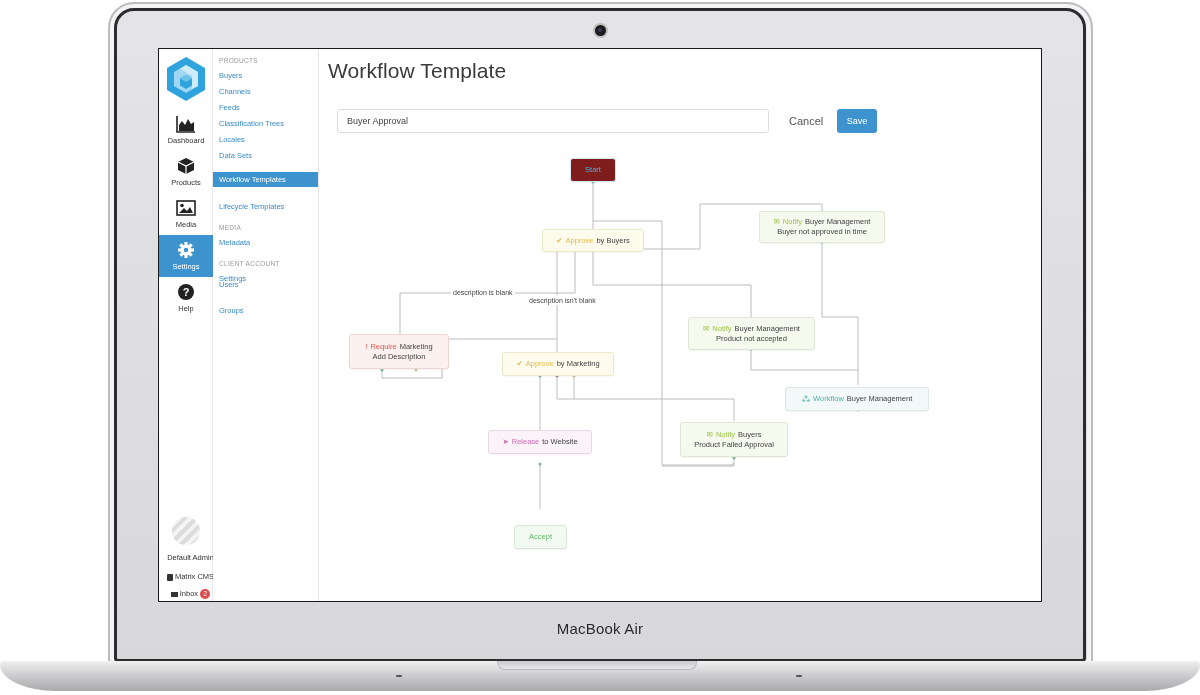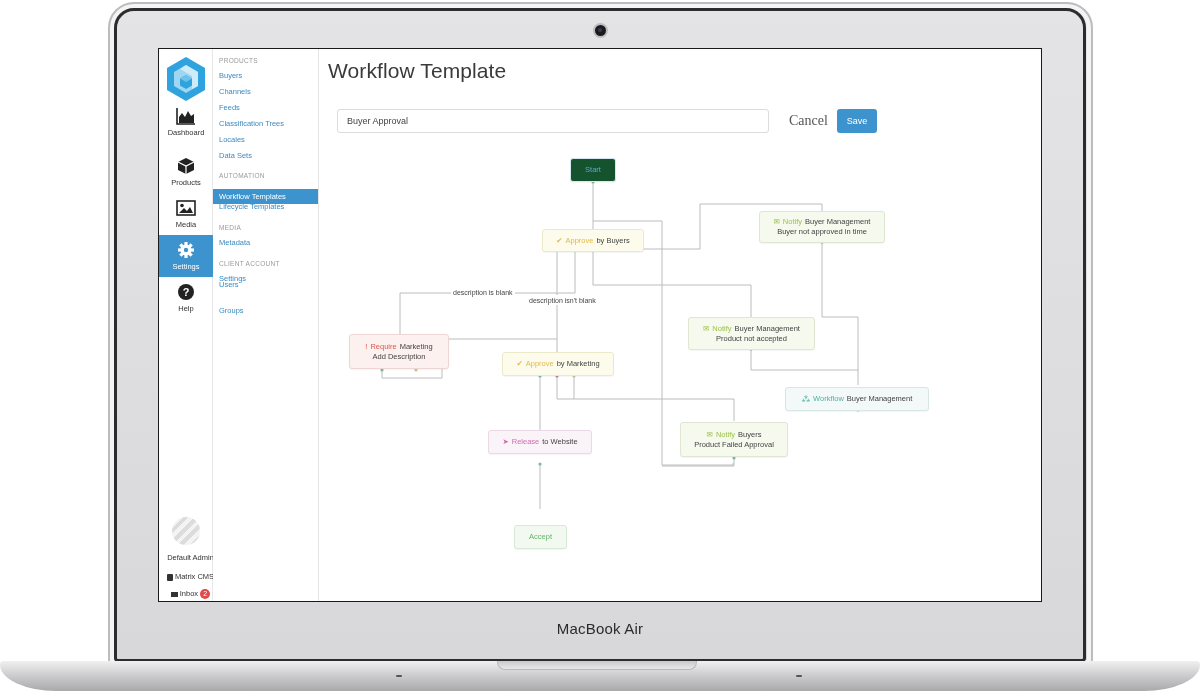--- a/index.html
+++ b/index.html
@@ -39,29 +39,29 @@
   
   .submenu { position: absolute; left: 54px; top: 0; width: 106px; height: 554px; background: #fff; border-right: 1px solid #e4e4e4; }
   .sm-head { position: absolute; left: 6px; font-size: 6.5px; color: #9a9a9a; letter-spacing: 0.3px; text-transform: uppercase; }
   .sm-item { position: absolute; left: 0; width: 105px; height: 15px; padding-left: 6px; line-height: 15px; font-size: 7.5px; color: #3a8bc4; cursor: pointer; }
   .sm-item.active { background: #3d93cd; color: #fff; }
 
   
   .main { position: absolute; left: 160px; top: 0; width: 724px; height: 554px; background: #fff; }
   .title { position: absolute; left: 9px; top: 10px; font-size: 21px; color: #3a3a3a; font-weight: normal; letter-spacing: 0.1px; }
   .name-input { position: absolute; left: 18px; top: 60px; width: 432px; height: 24px; border: 1px solid #dcdcdc; border-radius: 3px; padding: 0 9px; font-size: 9px; color: #444; font-family: "Liberation Sans", sans-serif; background: #fff; }
-  .cancel-btn { position: absolute; left: 470px; top: 60px; height: 24px; line-height: 24px; font-size: 14px; color: #555; background: none; border: none; cursor: pointer; font-family: Liberation Serif, serif; }
+  .cancel-btn { position: absolute; left: 470px; top: 60px; height: 24px; line-height: 24px; font-size: 11px; color: #555; background: none; border: none; cursor: pointer; font-family: Liberation Sans, sans-serif; }
   .save-btn { position: absolute; left: 518px; top: 60px; width: 40px; height: 24px; background: #3d93cd; color: #fff; border: none; border-radius: 3px; font-size: 9px; cursor: pointer; font-family: "Liberation Sans", sans-serif; }
 
   
   .canvas { position: absolute; left: 0; top: 0; width: 724px; height: 554px; }
   .wires { position: absolute; left: 0; top: 0; }
   .node { position: absolute; border: 1px solid #e4e4e4; border-radius: 3px; text-align: center; font-size: 7.5px; color: #444; line-height: 10px; display: flex; flex-direction: column; justify-content: center; box-shadow: 0 1px 1px rgba(0,0,0,0.04); cursor: pointer; }
   .node .kw { margin-right: 3px; }
-  .n-start { background: #14532d; color: #5aa8d3; border-color: #d8e8f2; }
+  .n-start { background: #7f1d1d; color: #5aa8d3; border-color: #d8e8f2; }
   .n-approve { background: #fdfcec; border-color: #ece9c8; }
   .n-approve .kw { color: #e0b94a; }
   .n-notify { background: #f6f9ee; border-color: #dfe6d2; }
   .n-notify .kw { color: #9cc24a; }
   .n-require { background: #fdf1f0; border-color: #eed5d2; }
   .n-require .kw { color: #e0574f; }
   .n-release { background: #faf4f9; border-color: #ead8e6; }
   .n-release .kw { color: #cf6ab3; }
   .n-workflow { background: #f3f8f8; border-color: #d8e6e6; }
   .n-workflow .kw { color: #4bb0a8; }
@@ -87,21 +87,21 @@
       <div class="logo">
         <svg width="42" height="48" viewBox="0 0 42 48">
           <polygon points="21,2 40,13 40,35 21,46 2,35 2,13" fill="#2fa3dd"></polygon>
           <polygon points="21,10 33,17 33,31 21,38 9,31 9,17" fill="#9fd6f2"></polygon>
           <polygon points="21,10 33,17 33,31 27,34 27,21 15,14" fill="#cdebf9"></polygon>
           <polygon points="21,20 27,23.5 27,30.5 21,34 15,30.5 15,23.5" fill="#2fa3dd"></polygon>
           <polygon points="21,20 27,23.5 21,27 15,23.5" fill="#6cc3ec"></polygon>
         </svg>
       </div>
 
-      <div class="rail-item" style="top:58px">
+      <div class="rail-item" style="top:66px">
         <span class="ri-icon">
           <svg width="20" height="18" viewBox="0 0 20 18">
               <path d="M1 1 V17 H19" stroke="#222" stroke-width="1.6" fill="none"></path>
               <path d="M3 16 L3 10 L6 6 L9 10 L12 4 L15 9 L18 7 L18 16 Z" fill="#222"></path>
             </svg>
         </span>
         <span class="ri-label">Dashboard</span>
       </div>
       <div class="rail-item" style="top:108px">
         <span class="ri-icon">
@@ -162,21 +162,21 @@
     <nav class="submenu">
       <div class="sm-head" style="top:8px">PRODUCTS</div>
       <div class="sm-item" style="top:19px">Buyers</div>
       <div class="sm-item" style="top:35px">Channels</div>
       <div class="sm-item" style="top:51px">Feeds</div>
       <div class="sm-item" style="top:67px">Classification Trees</div>
       <div class="sm-item" style="top:83px">Locales</div>
       <div class="sm-item" style="top:99px">Data Sets</div>
 
       <div class="sm-head" style="top:123px">AUTOMATION</div>
-      <div class="sm-item active" style="top:140px">Workflow Templates</div>
+      <div class="sm-item active" style="top:123px">Workflow Templates</div>
       <div class="sm-item" style="top:150px">Lifecycle Templates</div>
 
       <div class="sm-head" style="top:175px">MEDIA</div>
       <div class="sm-item" style="top:186px">Metadata</div>
 
       <div class="sm-head" style="top:211px">CLIENT ACCOUNT</div>
       <div class="sm-item" style="top:222px">Settings</div>
       <div class="sm-item" style="top:228px">Users</div>
       <div class="sm-item" style="top:254px">Groups</div>
     </nav>

